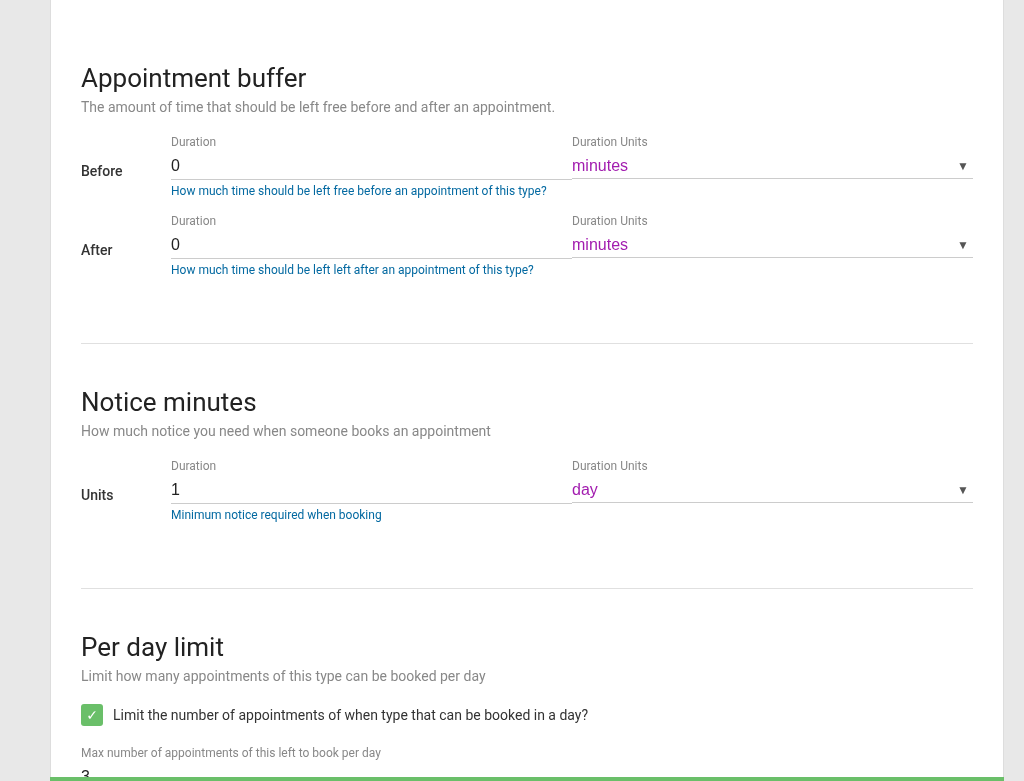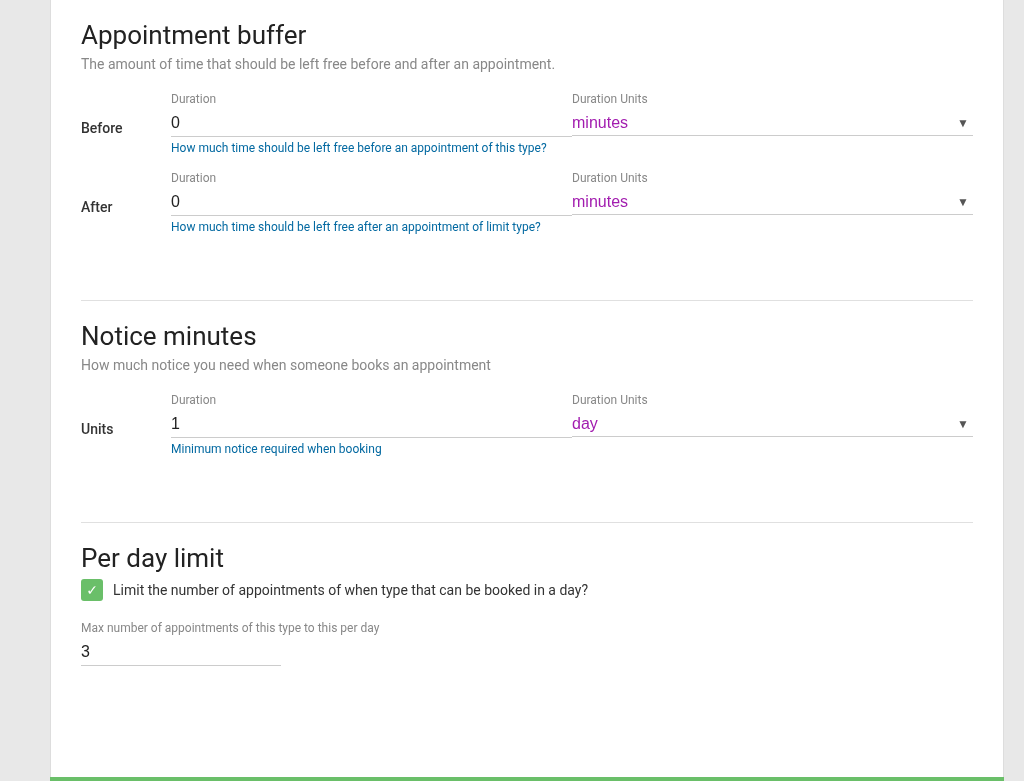--- a/index.html
+++ b/index.html
@@ -37,20 +37,21 @@
       flex: 1;
       background-color: #ffffff;
       padding: 20px 30px 30px 30px;
       border-left: 1px solid #ddd;
       border-right: 1px solid #ddd;
     }
 
     .section {
       margin-bottom: 30px;
       padding-bottom: 20px;
+      margin-top: 43px;
     }
 
     .section-title {
       font-size: 26px;
       font-weight: 400;
       color: #222;
       margin-bottom: 6px;
     }
 
     .section-description {
@@ -248,21 +249,21 @@
           </div>
         </div>
       </div>
 
       <div class="field-row">
         <div class="field-label">After</div>
         <div class="field-inputs">
           <div class="input-group">
             <label>Duration</label>
             <input type="number" value="0" style="">
-            <div class="hint">How much time should be left free after an appointment of limit type?</div>
+            <div class="hint">How much time should be left left after an appointment of this type?</div>
           </div>
           <div class="select-group">
             <label>Duration Units</label>
             <div class="select-wrapper">
               <select>
                 <option value="minutes">minutes</option>
                 <option value="hours">hours</option>
                 <option value="days">days</option>
               </select>
               <span class="chevron">▼</span>
@@ -299,31 +300,32 @@
             </div>
           </div>
         </div>
       </div>
     </div>
 
     <hr class="divider">
 
     <div class="section per-day-section">
       <h2 class="section-title">Per day limit</h2>
+      <p class="section-description">Limit how many appointments of this type can be booked per day</p>
 
       <div class="checkbox-row">
         <div class="checkbox-wrapper">
 
           <span class="checkmark">✓</span>
         </div>
         <span class="checkbox-label">Limit the number of appointments of when type that can be booked in a day?</span>
       </div>
 
       <div class="max-appointments-section">
-        <div class="field-label-top">Max number of appointments of this type to this per day</div>
+        <div class="field-label-top">Max number of appointments of this left to book per day</div>
         <input type="number" value="3" style="">
       </div>
     </div>
 
   </div>
   <div class="sidebar-right"></div>
 </div>
 
 <div class="bottom-bar"></div>
 

